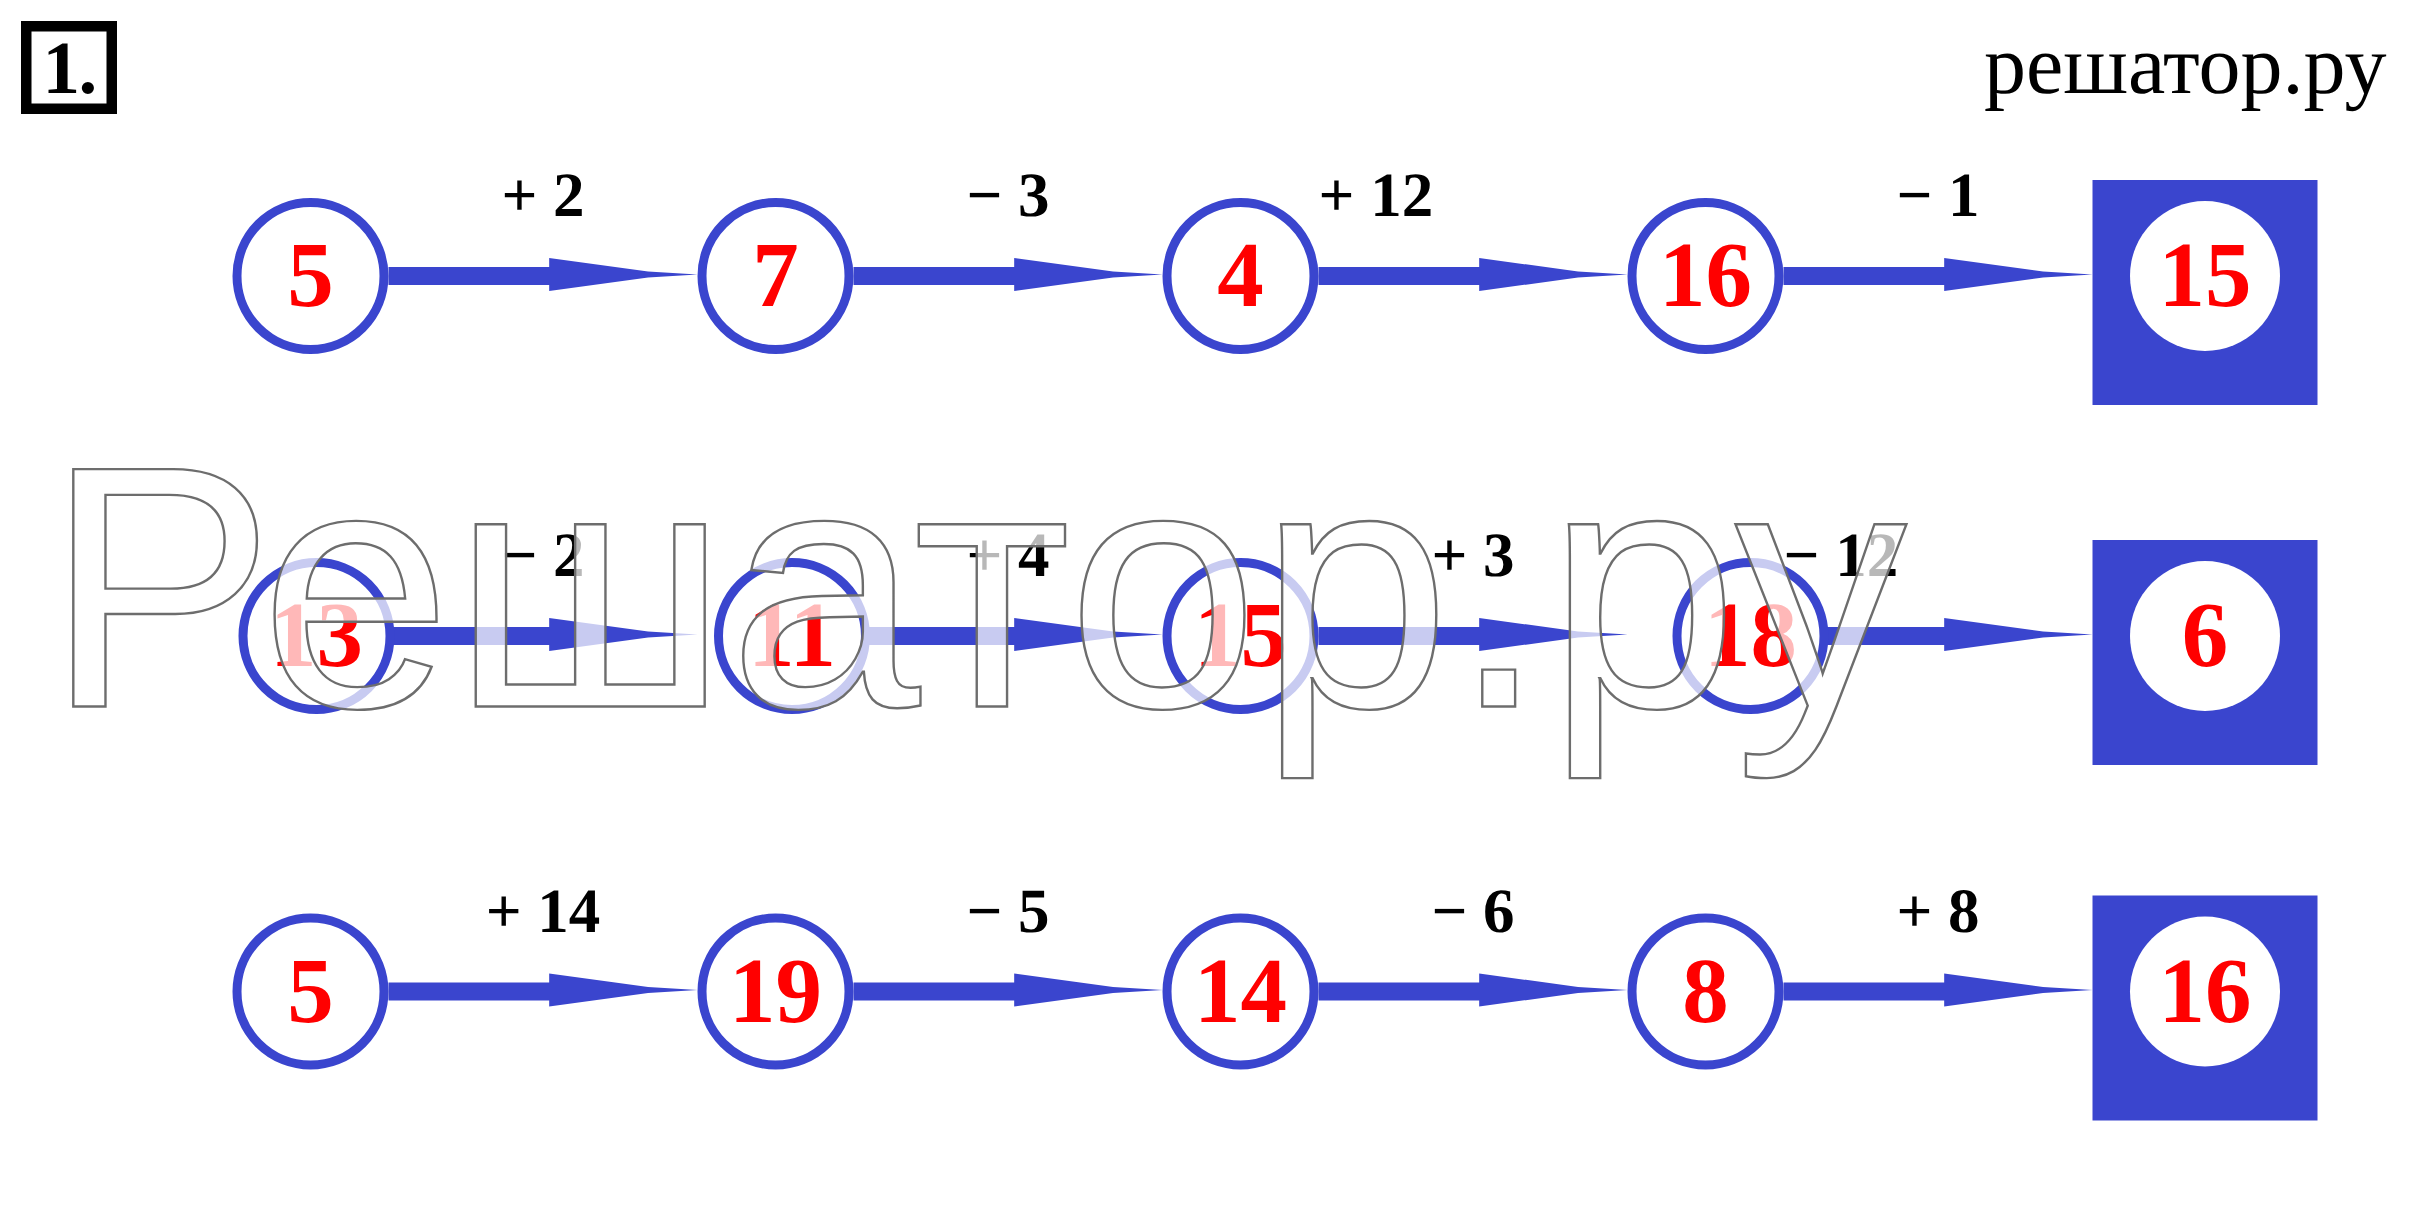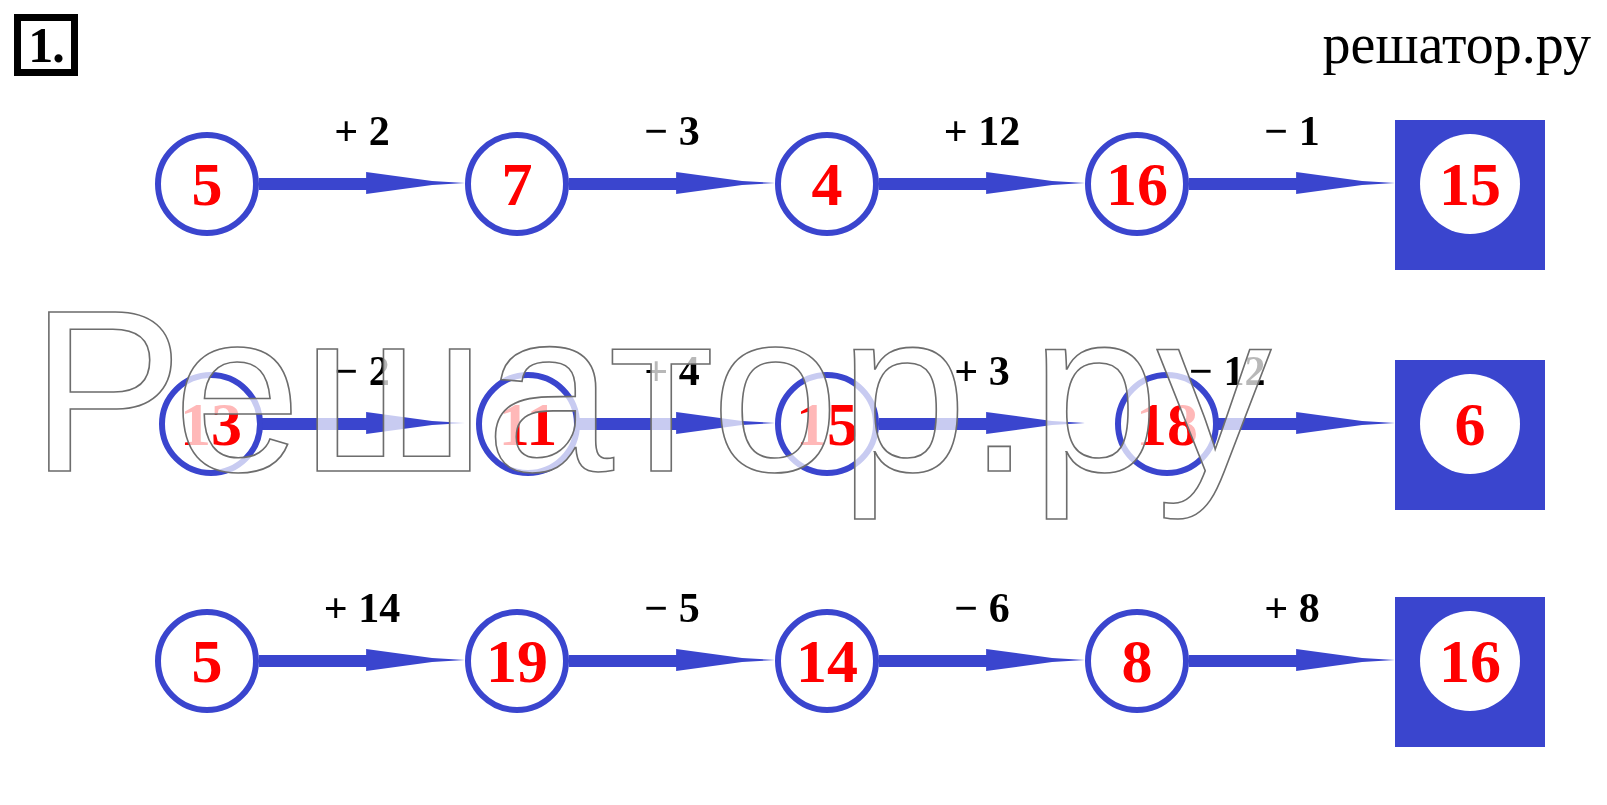--- a/index.html
+++ b/index.html
@@ -156,21 +156,21 @@
         <svg viewBox="0 0 206 24" preserveAspectRatio="none">
           <path d="M0,6 L107.12,6 L107.12,0 L173.04,9 L206,11 L173.04,13 L107.12,22 L107.12,18 L0,18 Z" fill="#3A45CE"></path>
         </svg>
       </div>
       <div class="op-label" style="left: 569px; width: 206px; text-align: center;">− 3</div>
       <div class="arrow" style="left: 879px; width: 206px;">
         <svg viewBox="0 0 206 24" preserveAspectRatio="none">
           <path d="M0,6 L107.12,6 L107.12,0 L173.04,9 L206,11 L173.04,13 L107.12,22 L107.12,18 L0,18 Z" fill="#3A45CE"></path>
         </svg>
       </div>
-      <div class="op-label" style="left: 879px; width: 206px; text-align: center;">+ 12</div>
+      <div class="op-label" style="left: 879px; width: 206px; text-align: left;">+ 12</div>
       <div class="arrow" style="left: 1189px; width: 206px;">
         <svg viewBox="0 0 206 24" preserveAspectRatio="none">
           <path d="M0,6 L107.12,6 L107.12,0 L173.04,9 L206,11 L173.04,13 L107.12,22 L107.12,18 L0,18 Z" fill="#3A45CE"></path>
         </svg>
       </div>
       <div class="op-label" style="left: 1189px; width: 206px; text-align: center;">− 1</div>
       <div class="node" style="left: 155px;">5</div>
       <div class="node" style="left: 465px;">7</div>
       <div class="node" style="left: 775px;">4</div>
       <div class="node" style="left: 1085px;">16</div>

